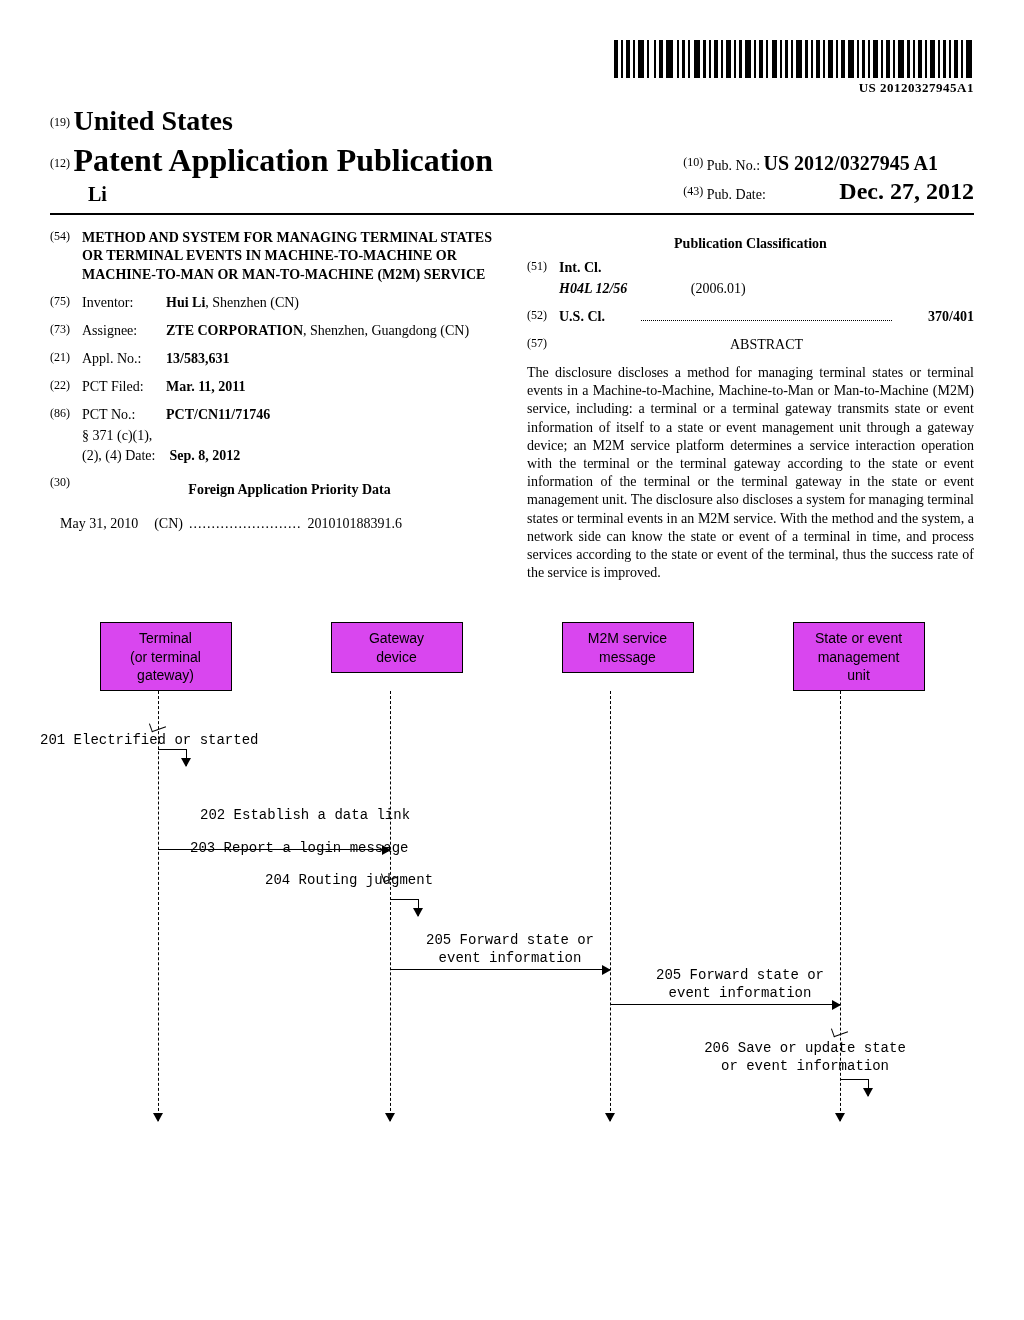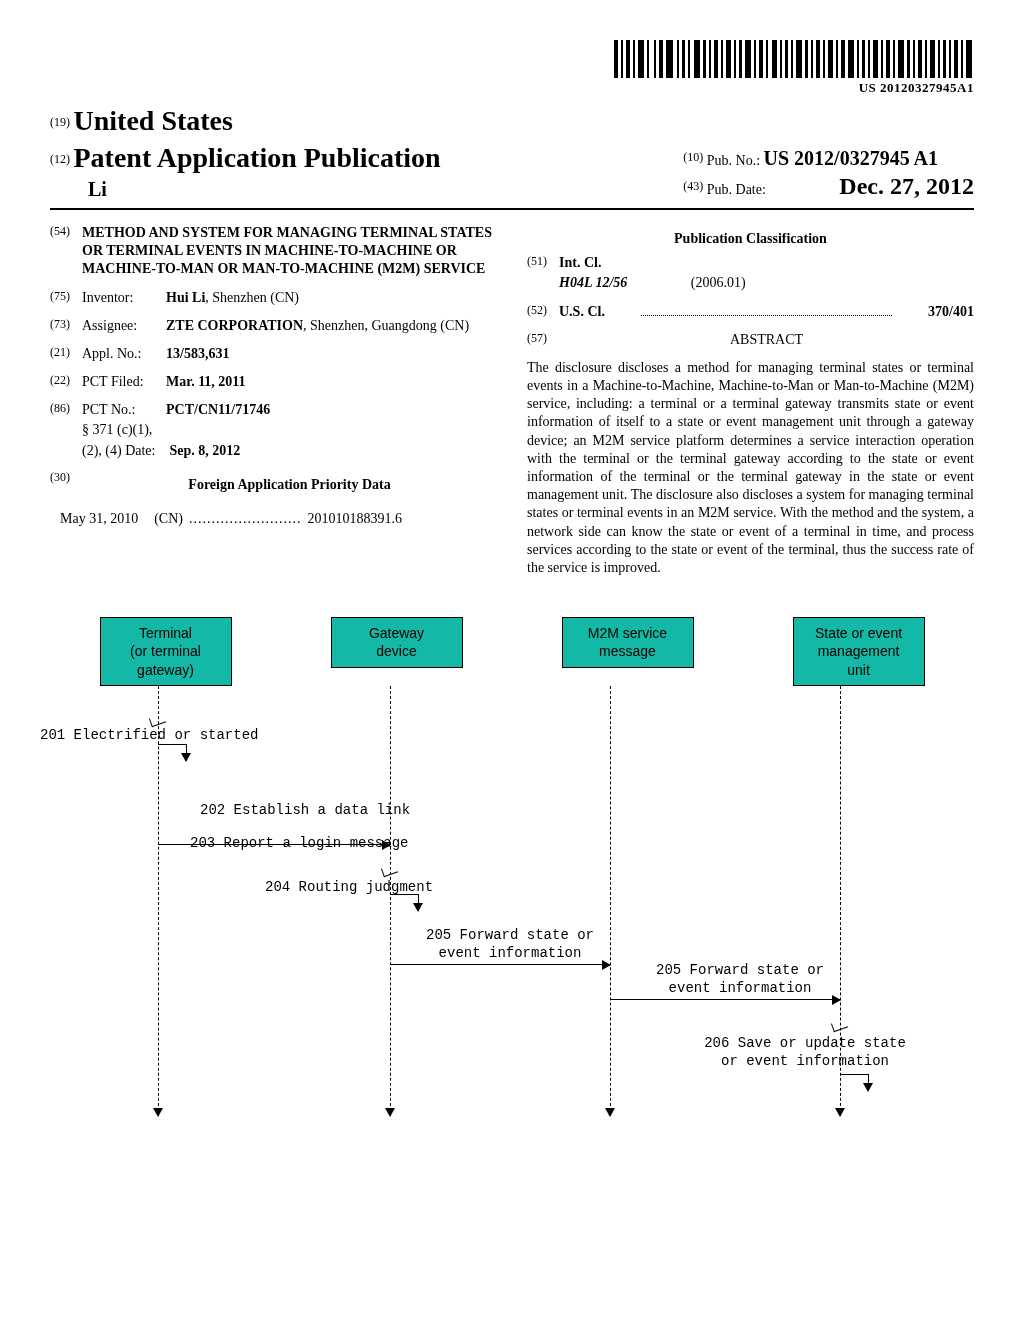--- a/index.html
+++ b/index.html
@@ -28,21 +28,21 @@
   }
   .header-row {
     display: flex;
     justify-content: space-between;
     align-items: flex-end;
   }
   .header-left { }
   .header-right { text-align: left; }
   .small-code { font-size: 12px; vertical-align: 4px; }
   .country { font-size: 28px; font-weight: bold; display:inline; }
-  .pap { font-size: 28px; font-weight: bold; }
+  .pap { font-size: 32px; font-weight: bold; }
   .author { font-size: 20px; font-weight: bold; margin-left: 38px; }
   .pubno-label { font-size: 14px; }
   .pubno-value { font-size: 20px; font-weight: bold; }
   .pubdate-label { font-size: 14px; }
   .pubdate-value { font-size: 24px; font-weight: bold; }
   hr.rule { border: none; border-top: 2px solid #000; margin: 6px 0 14px 0; }
 
   .columns {
     display: flex;
     gap: 30px;
@@ -68,21 +68,21 @@
     margin-top: 40px;
     font-family: Arial, Helvetica, sans-serif;
     font-size: 14px;
   }
   .boxes { display:flex; justify-content: space-around; align-items:flex-start; }
   .dbox {
     border: 1.5px solid #000;
     padding: 6px 10px;
     text-align: center;
     min-width: 110px;
-    background:#14b8a6;
+    background:#d946ef;
   }
   .lifelines { position: relative; height: 430px; font-family: Liberation Mono, monospace; }
   .lifeline {
     position:absolute;
     top:0;
     border-left: 1px dashed #000;
     height: 100%;
   }
   .dlabel {
     position:absolute;
@@ -352,21 +352,21 @@
     <div class="tick" style="left:100px; top:30px;"></div>
     <div class="dlabel" style="left:-10px; top:40px;">201 Electrified or started</div>
     <div class="arrow-sh" style="left:108px; top:58px;"></div>
 
     <div class="dlabel" style="left:150px; top:115px;">202 Establish a data link</div>
 
     <div class="dlabel" style="left:140px; top:148px;">203 Report a login message</div>
     <div class="arrow-h" style="left:108px; top:158px; width:232px;"></div>
 
     <div class="tick" style="left:332px; top:180px;"></div>
-    <div class="dlabel" style="left:215px; top:192px;">204 Routing judgment</div>
+    <div class="dlabel" style="left:215px; top:180px;">204 Routing judgment</div>
     <div class="arrow-sh" style="left:340px; top:208px;"></div>
 
     <div class="dlabel" style="left:370px; top:240px; text-align:center; width:180px;">
       <span>205 Forward state or</span><br>
       <span>event information</span>
     </div>
     <div class="arrow-h" style="left:340px; top:278px; width:220px;"></div>
 
     <div class="dlabel" style="left:590px; top:275px; text-align:center; width:200px;">
       <span>205 Forward state or</span><br>

